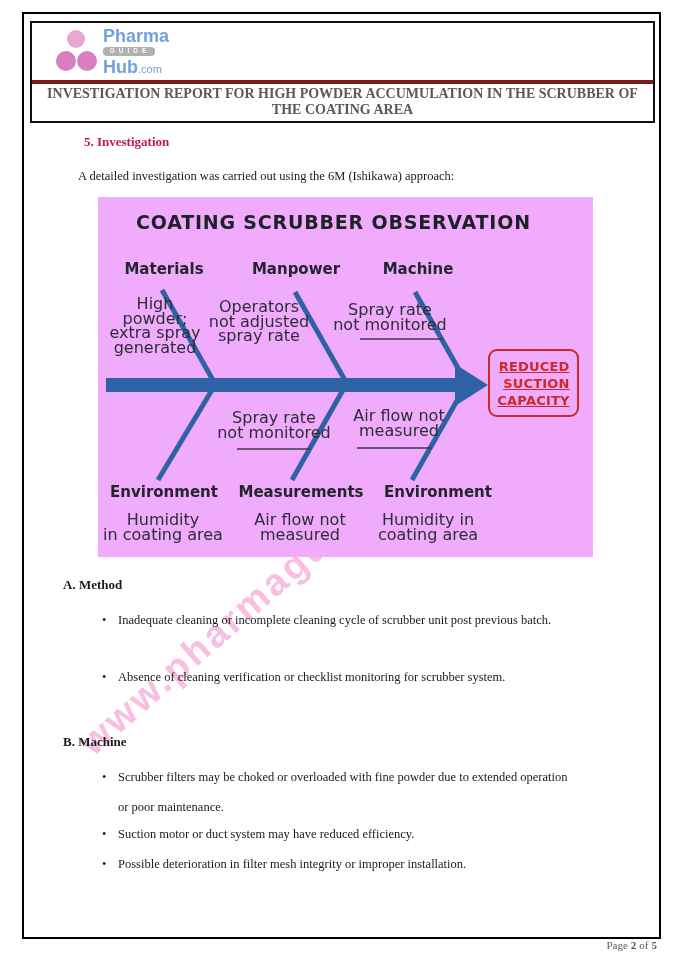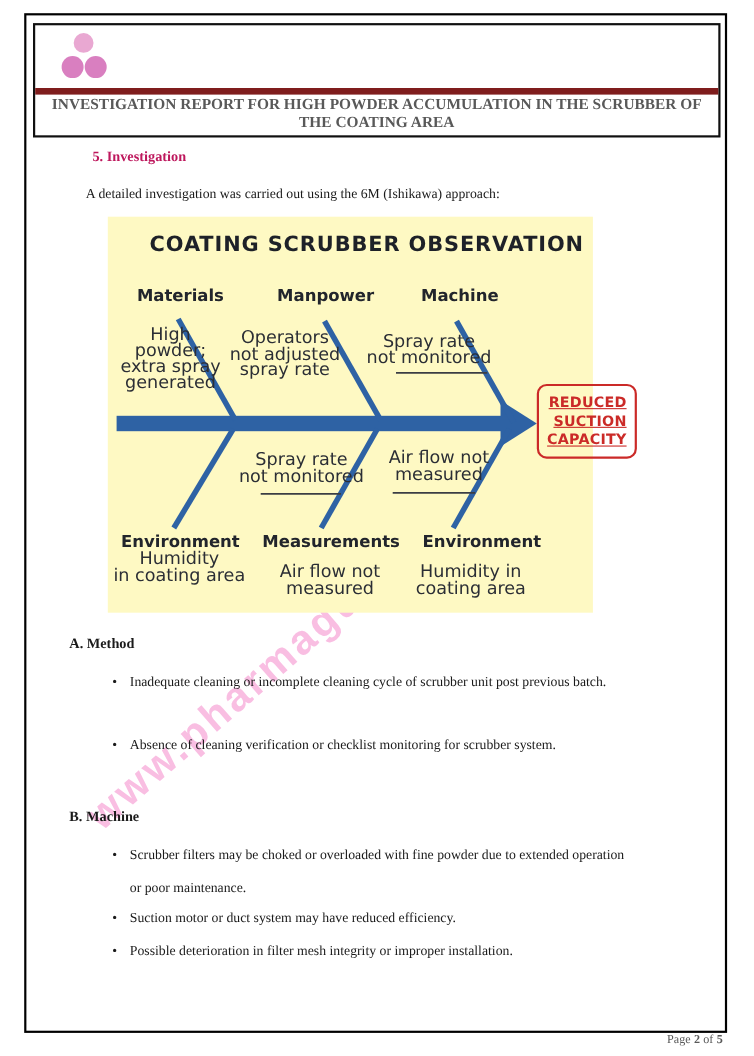--- a/index.html
+++ b/index.html
@@ -28,33 +28,33 @@
   .c3{width:20px;height:20px;left:21px;top:21px;background:#d97fc0;}
   .logo-text{display:flex;flex-direction:column;line-height:1;}
   .lt-pharma{font-family:"Liberation Sans",sans-serif;font-weight:bold;font-size:18px;color:#73a2dc;}
   .lt-guide{display:inline-block;width:44px;background:#b0b0b0;color:#fafafa;text-align:center;
             font-family:"Liberation Sans",sans-serif;font-weight:bold;font-size:6.5px;
             letter-spacing:4px;padding:1px 3px 2px 5px;border-radius:4px;margin:2px 0;}
   .lt-hub{font-family:"Liberation Sans",sans-serif;color:#73a2dc;font-size:18px;font-weight:bold;}
   .lt-hub .tld{font-size:11px;font-weight:normal;}
   .site-title{flex:1;text-align:center;font-weight:bold;font-size:27px;letter-spacing:.5px;
               color:#f8a2d6;padding-right:10px;}
-  .header-row2{border-top:6px solid #7f1d1d;text-align:center;font-weight:bold;font-size:14px;
+  .header-row2{border-top:4px solid #7f1d1d;text-align:center;font-weight:bold;font-size:14px;
                line-height:15.5px;color:#595959;padding:2px 4px 4px;white-space:pre-line;}
 
   
   .sec5{left:84px;top:134px;font-weight:bold;font-size:13px;color:#be185d;z-index:2;}
   .intro{left:78px;top:169px;font-size:12.5px;z-index:2;}
   .sub{font-weight:bold;font-size:13px;z-index:2;left:63px;}
   .bullet{left:100px;width:478px;padding-left:18px;box-sizing:border-box;font-size:12.5px;
           line-height:30px;z-index:2;}
   .bullet::before{content:"\2022";position:absolute;left:2px;top:0;line-height:30px;}
 
   
-  .diagram{left:98px;top:197px;width:441px;height:360px;background:#fef9c3;z-index:2;
+  .diagram{left:98px;top:197px;width:495px;height:360px;background:#f0abfc;z-index:2;
            font-family:"DejaVu Sans","Liberation Sans",sans-serif;color:#23262d;}
   .diagram svg{position:absolute;left:0;top:0;}
   .d-title{position:absolute;left:38px;top:14px;font-weight:bold;font-size:19px;
            letter-spacing:.8px;color:#1e2128;white-space:nowrap;}
   .d-cat{position:absolute;transform:translateX(-50%);font-weight:bold;font-size:15px;
          white-space:nowrap;color:#22252c;}
   .d-note{position:absolute;transform:translateX(-50%);font-size:16px;line-height:14.5px;
           text-align:center;color:#2b2e35;white-space:pre-line;}
   .effect-box{position:absolute;left:390px;top:152px;width:91px;height:68px;box-sizing:border-box;
               border:2.5px solid #cb2a28;border-radius:9px;display:flex;align-items:center;
@@ -73,20 +73,25 @@
   <div class="abs watermark">www.pharmaguidehub.com</div>
   <div class="abs outer-border"></div>
 
   <div class="abs header-table">
     <div class="header-row1">
       <div class="logo">
         <div class="logo-circles">
           <span class="c c1"></span>
           <span class="c c2"></span>
           <span class="c c3"></span>
+        </div>
+        <div class="logo-text">
+          <span class="lt-pharma">Pharma</span>
+          <span class="lt-guide">GUIDE</span>
+          <span class="lt-hub"><b>Hub</b><span class="tld">.com</span></span>
         </div>
       </div>
     </div>
     <div class="header-row2">INVESTIGATION REPORT FOR HIGH POWDER ACCUMULATION IN THE SCRUBBER OF
 THE COATING AREA</div>
   </div>
 
   <div class="abs sec5">5. Investigation</div>
   <div class="abs intro">A detailed investigation was carried out using the 6M (Ishikawa) approach:</div>
 
@@ -123,21 +128,21 @@
 
     <div class="d-note" style="left:176px;top:214px;">Spray rate
 not monitored</div>
     <div class="d-note" style="left:301px;top:212px;">Air flow not
 measured</div>
 
     <div class="d-cat" style="left:66px;top:286px;">Environment</div>
     <div class="d-cat" style="left:203px;top:286px;">Measurements</div>
     <div class="d-cat" style="left:340px;top:286px;">Environment</div>
 
-    <div class="d-note" style="left:65px;top:304px;">Humidity
+    <div class="d-note" style="left:65px;top:316px;">Humidity
 in coating area</div>
     <div class="d-note" style="left:202px;top:316px;">Air flow not
 measured</div>
     <div class="d-note" style="left:330px;top:316px;">Humidity in
 coating area</div>
 
     <div class="effect-box">REDUCED
 SUCTION
 CAPACITY</div>
   </div>

